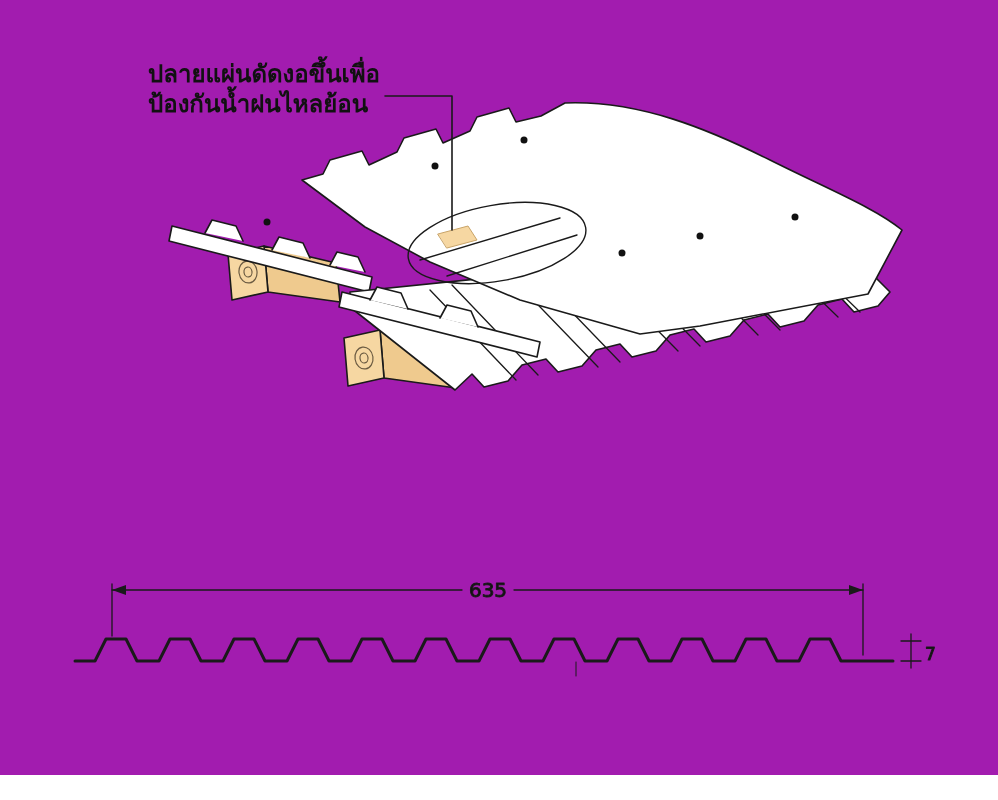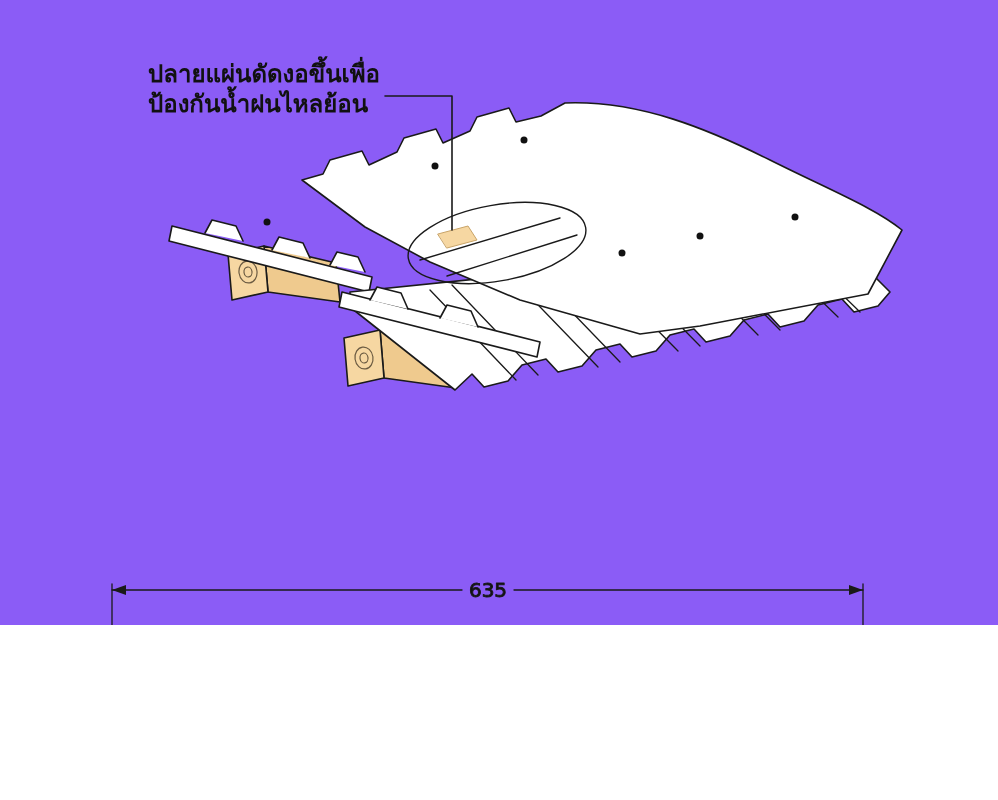--- a/index.html
+++ b/index.html
@@ -1,19 +1,19 @@
 <!DOCTYPE html>
 <html><head>
 <meta charset="utf-8">
 <style>
   html,body{margin:0;padding:0;background:#ffffff;}
   .frame{
     position:relative;
-    width:998px;height:625px;
-    background:#8b5cf6;
+    width:998px;height:775px;
+    background:#a21caf;
     overflow:hidden;
     font-family:"DejaVu Sans","Liberation Sans",sans-serif;
     text-align:right;
   }
   svg{display:block;}
   text{font-family:"DejaVu Sans","Liberation Sans",sans-serif;fill:#111111;}
   .ann-text{font-size:24px;font-weight:600;}
   .dim-text{font-size:20px;}
   .dim-text-small{font-size:17px;}
 </style>

